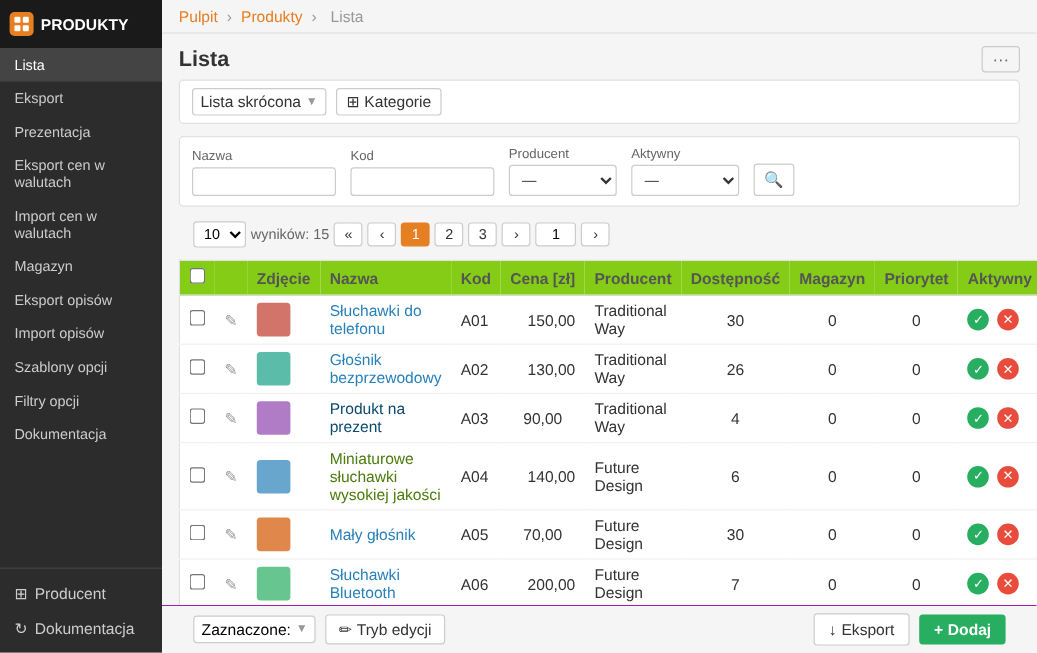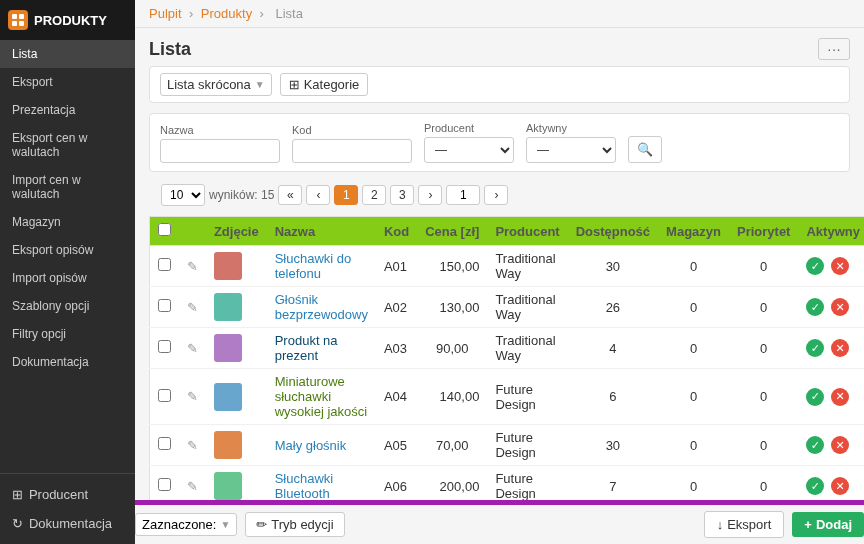--- a/index.html
+++ b/index.html
@@ -256,23 +256,23 @@
       width: 18px; height: 18px;
       background: #e74c3c; border-radius: 50%;
       color: #fff; font-size: 11px;
     }
 
     
     #bottom-bar {
       display: flex;
       align-items: center;
       justify-content: space-between;
-      padding: 6px 0;
+      padding: 6px 26px;
       background: #f5f5f5;
-      border-top: 5px solid #a21caf;
+      border-top: 1px solid #a21caf;
     }
     .bottom-left { display: flex; align-items: center; gap: 8px; }
     .zaznaczone-select {
       display: flex; align-items: center; gap: 4px;
       border: 1px solid #ccc; border-radius: 3px;
       padding: 3px 6px; background: #fff; font-size: 12px; cursor: pointer;
     }
     .tryb-btn {
       display: flex; align-items: center; gap: 4px;
       background: #fff; border: 1px solid #ccc; border-radius: 3px;

